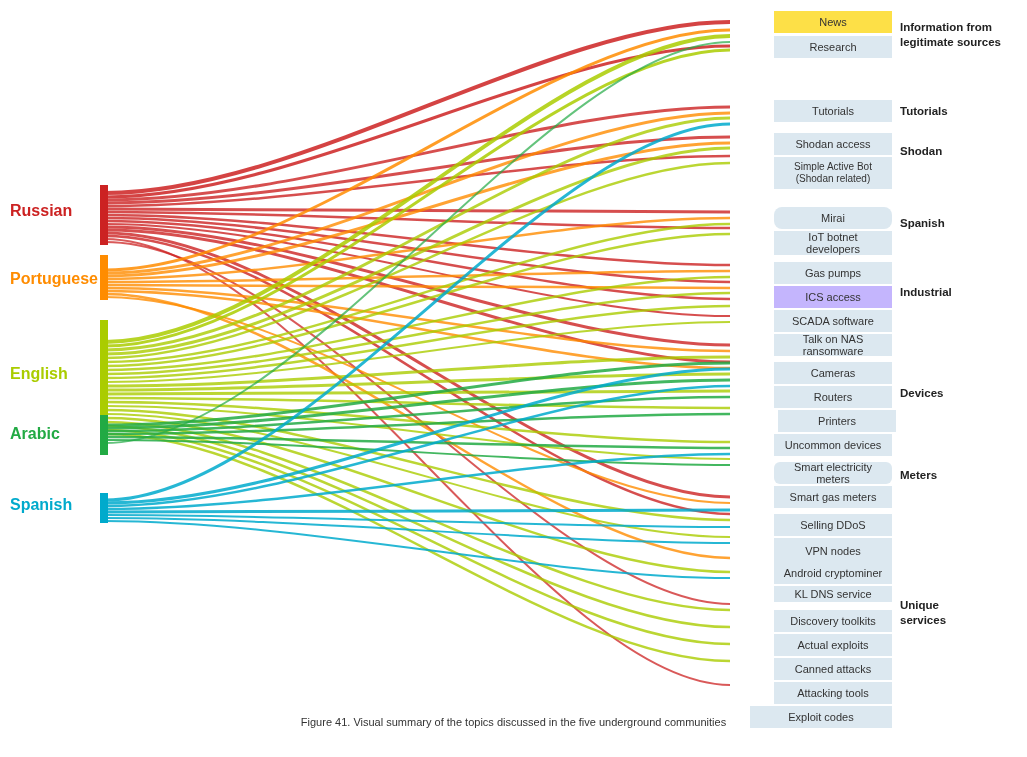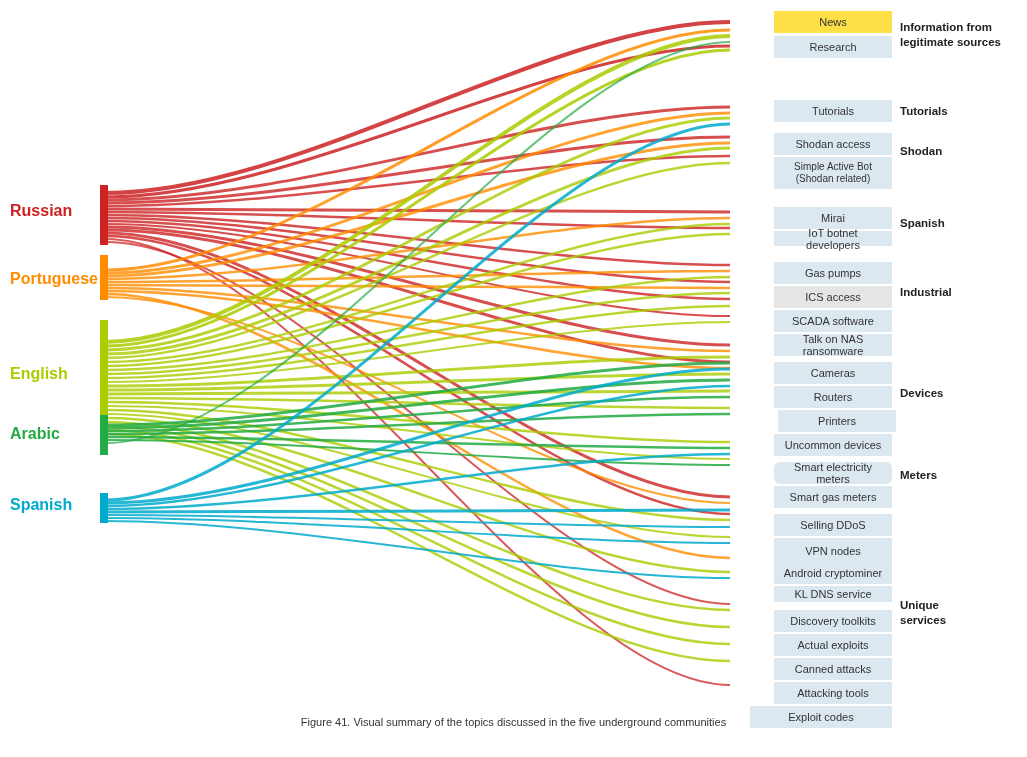--- a/index.html
+++ b/index.html
@@ -212,27 +212,27 @@
     <div style="position:absolute; right:135px; top:11px; background:#fde047; font-size:11px; color:#333; text-align:center; padding:2px 6px; width:118px; height:22px; display:flex; align-items:center; justify-content:center; font-family:Arial,sans-serif;">News</div>
 
     <div style="position:absolute; right:135px; top:36px; background:#dce8f0; font-size:11px; color:#333; text-align:center; padding:2px 6px; width:118px; height:22px; display:flex; align-items:center; justify-content:center; font-family:Arial,sans-serif;">Research</div>
 
     <div style="position:absolute; right:135px; top:100px; background:#dce8f0; font-size:11px; color:#333; text-align:center; padding:2px 6px; width:118px; height:22px; display:flex; align-items:center; justify-content:center; font-family:Arial,sans-serif;">Tutorials</div>
 
     <div style="position:absolute; right:135px; top:133px; background:#dce8f0; font-size:11px; color:#333; text-align:center; padding:2px 6px; width:118px; height:22px; display:flex; align-items:center; justify-content:center; font-family:Arial,sans-serif;">Shodan access</div>
 
     <div style="position:absolute; right:135px; top:157px; background:#dce8f0; font-size:10px; color:#333; text-align:center; padding:2px 4px; width:118px; height:32px; display:flex; align-items:center; justify-content:center; line-height:1.2; font-family:Arial,sans-serif;">Simple Active Bot<br>(Shodan related)</div>
 
-    <div style="position:absolute; right:135px; top:207px; background:#dce8f0; font-size:11px; color:#333; text-align:center; padding:2px 6px; width:118px; height:22px; display:flex; align-items:center; justify-content:center; font-family:Arial,sans-serif;">Mirai</div>
-
-    <div style="position:absolute; right:135px; top:231px; background:#dce8f0; font-size:11px; color:#333; text-align:center; padding:2px 21px; width:118px; height:15px; display:flex; align-items:center; justify-content:center; font-family:Arial,sans-serif;margin-left:12px;">IoT botnet developers</div>
+    <div style="position:absolute; right:135px; top:207px; background:#dce8f0; font-size:11px; color:#333; text-align:center; padding:2px 6px; width:118px; height:22px; display:flex; align-items:center; justify-content:center; font-family:Arial,sans-serif;border-radius:8px;">Mirai</div>
+
+    <div style="position:absolute; right:135px; top:231px; background:#dce8f0; font-size:11px; color:#333; text-align:center; padding:2px 21px; width:118px; height:24px; display:flex; align-items:center; justify-content:center; font-family:Arial,sans-serif;margin-left:12px;">IoT botnet developers</div>
 
     <div style="position:absolute; right:135px; top:262px; background:#dce8f0; font-size:11px; color:#333; text-align:center; padding:2px 6px; width:118px; height:22px; display:flex; align-items:center; justify-content:center; font-family:Arial,sans-serif;">Gas pumps</div>
 
-    <div style="position:absolute; right:135px; top:286px; background:#e5e5e5; font-size:11px; color:#333; text-align:center; padding:2px 6px; width:118px; height:22px; display:flex; align-items:center; justify-content:center; font-family:Arial,sans-serif;">ICS access</div>
+    <div style="position:absolute; right:135px; top:286px; background:#c4b5fd; font-size:11px; color:#333; text-align:center; padding:2px 6px; width:118px; height:22px; display:flex; align-items:center; justify-content:center; font-family:Arial,sans-serif;">ICS access</div>
 
     <div style="position:absolute; right:135px; top:310px; background:#dce8f0; font-size:11px; color:#333; text-align:center; padding:2px 6px; width:118px; height:22px; display:flex; align-items:center; justify-content:center; font-family:Arial,sans-serif;">SCADA software</div>
 
     <div style="position:absolute; right:135px; top:334px; background:#dce8f0; font-size:11px; color:#333; text-align:center; padding:2px 6px; width:118px; height:22px; display:flex; align-items:center; justify-content:center; font-family:Arial,sans-serif;">Talk on NAS ransomware</div>
 
     <div style="position:absolute; right:135px; top:362px; background:#dce8f0; font-size:11px; color:#333; text-align:center; padding:2px 6px; width:118px; height:22px; display:flex; align-items:center; justify-content:center; font-family:Arial,sans-serif;">Cameras</div>
 
     <div style="position:absolute; right:135px; top:386px; background:#dce8f0; font-size:11px; color:#333; text-align:center; padding:2px 6px; width:118px; height:22px; display:flex; align-items:center; justify-content:center; font-family:Arial,sans-serif;">Routers</div>
 
     <div style="position:absolute; right:131px; top:410px; background:#dce8f0; font-size:11px; color:#333; text-align:center; padding:2px 6px; width:118px; height:22px; display:flex; align-items:center; justify-content:center; font-family:Arial,sans-serif;">Printers</div>

